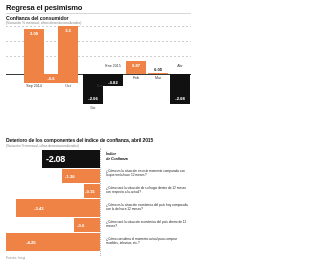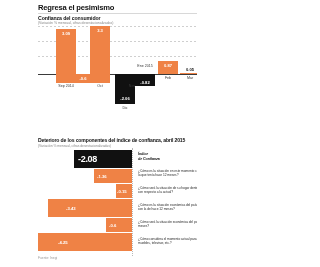--- a/index.html
+++ b/index.html
@@ -4,21 +4,21 @@
 <style>
   html,body{margin:0;padding:0;}
   body{
     width:197px;height:267px;
     background:#ffffff;
     font-family:"Liberation Sans", sans-serif;
     color:#1a1a1a;
     overflow:hidden;
     position:relative;
   }
-  .page{position:relative;width:197px;height:267px;overflow:hidden;background:#fff;margin-left:32px;}
+  .page{position:relative;width:197px;height:267px;overflow:hidden;background:#fff;}
 
   
   .hl{position:absolute;left:6px;top:3px;font-size:7.6px;font-weight:bold;letter-spacing:-0.2px;color:#111;}
   .rule{position:absolute;left:6px;top:13px;width:185px;height:1px;background:#d8d8d8;}
   .sub1{position:absolute;left:6px;top:14.5px;font-size:5.2px;font-weight:bold;color:#111;letter-spacing:-0.1px;}
   .sub2{position:absolute;left:6px;top:21px;font-size:3.5px;color:#8b8b8b;letter-spacing:-0.05px;}
 
   
   .c1{position:absolute;left:0;top:26px;width:197px;height:92px;}
   .zero{position:absolute;left:6px;width:185px;height:0.8px;background:#3a3a3a;}

